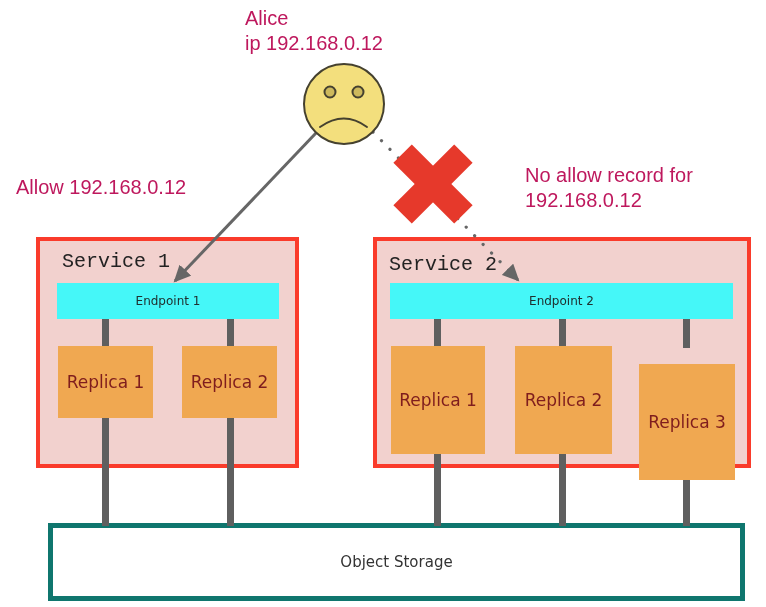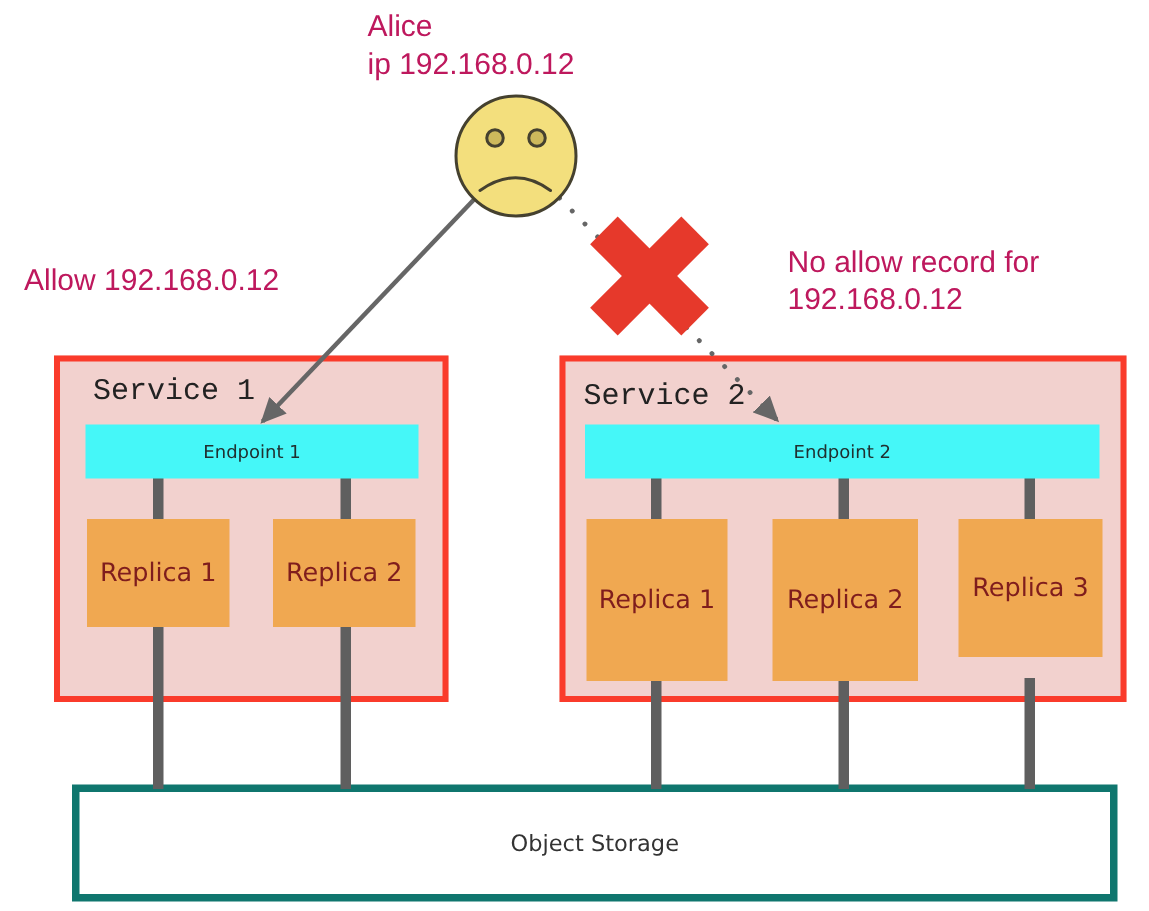--- a/index.html
+++ b/index.html
@@ -138,21 +138,21 @@
   <div class="connector" style="left:683px; top:452px; height:74px;"></div>
 
   <div class="endpoint" style="left:57px; top:283px; width:222px; height:36px;">Endpoint 1</div>
   <div class="endpoint" style="left:390px; top:283px; width:343px; height:36px;">Endpoint 2</div>
 
   <div class="replica" style="left:58px; top:346px; width:95px; height:72px;">Replica 1</div>
   <div class="replica" style="left:182px; top:346px; width:95px; height:72px;">Replica 2</div>
 
   <div class="replica" style="left:391px; top:346px; width:94px; height:108px;">Replica 1</div>
   <div class="replica" style="left:515px; top:346px; width:97px; height:108px;">Replica 2</div>
-  <div class="replica" style="left:639px; top:346px; width:96px; height:92px;">Replica 3</div>
+  <div class="replica" style="left:639px; top:364px; width:96px; height:116px;">Replica 3</div>
 
   <div class="storage-box">
     <span>Object Storage</span>
   </div>
 
   <svg id="overlay" width="766" height="607" viewBox="0 0 766 607">
     <defs>
       <marker id="arrowhead" markerUnits="userSpaceOnUse" markerWidth="18" markerHeight="16" refX="15" refY="8" orient="auto">
         <path d="M0,0 L17,8 L0,16 Z" fill="#666666"></path>
       </marker>

